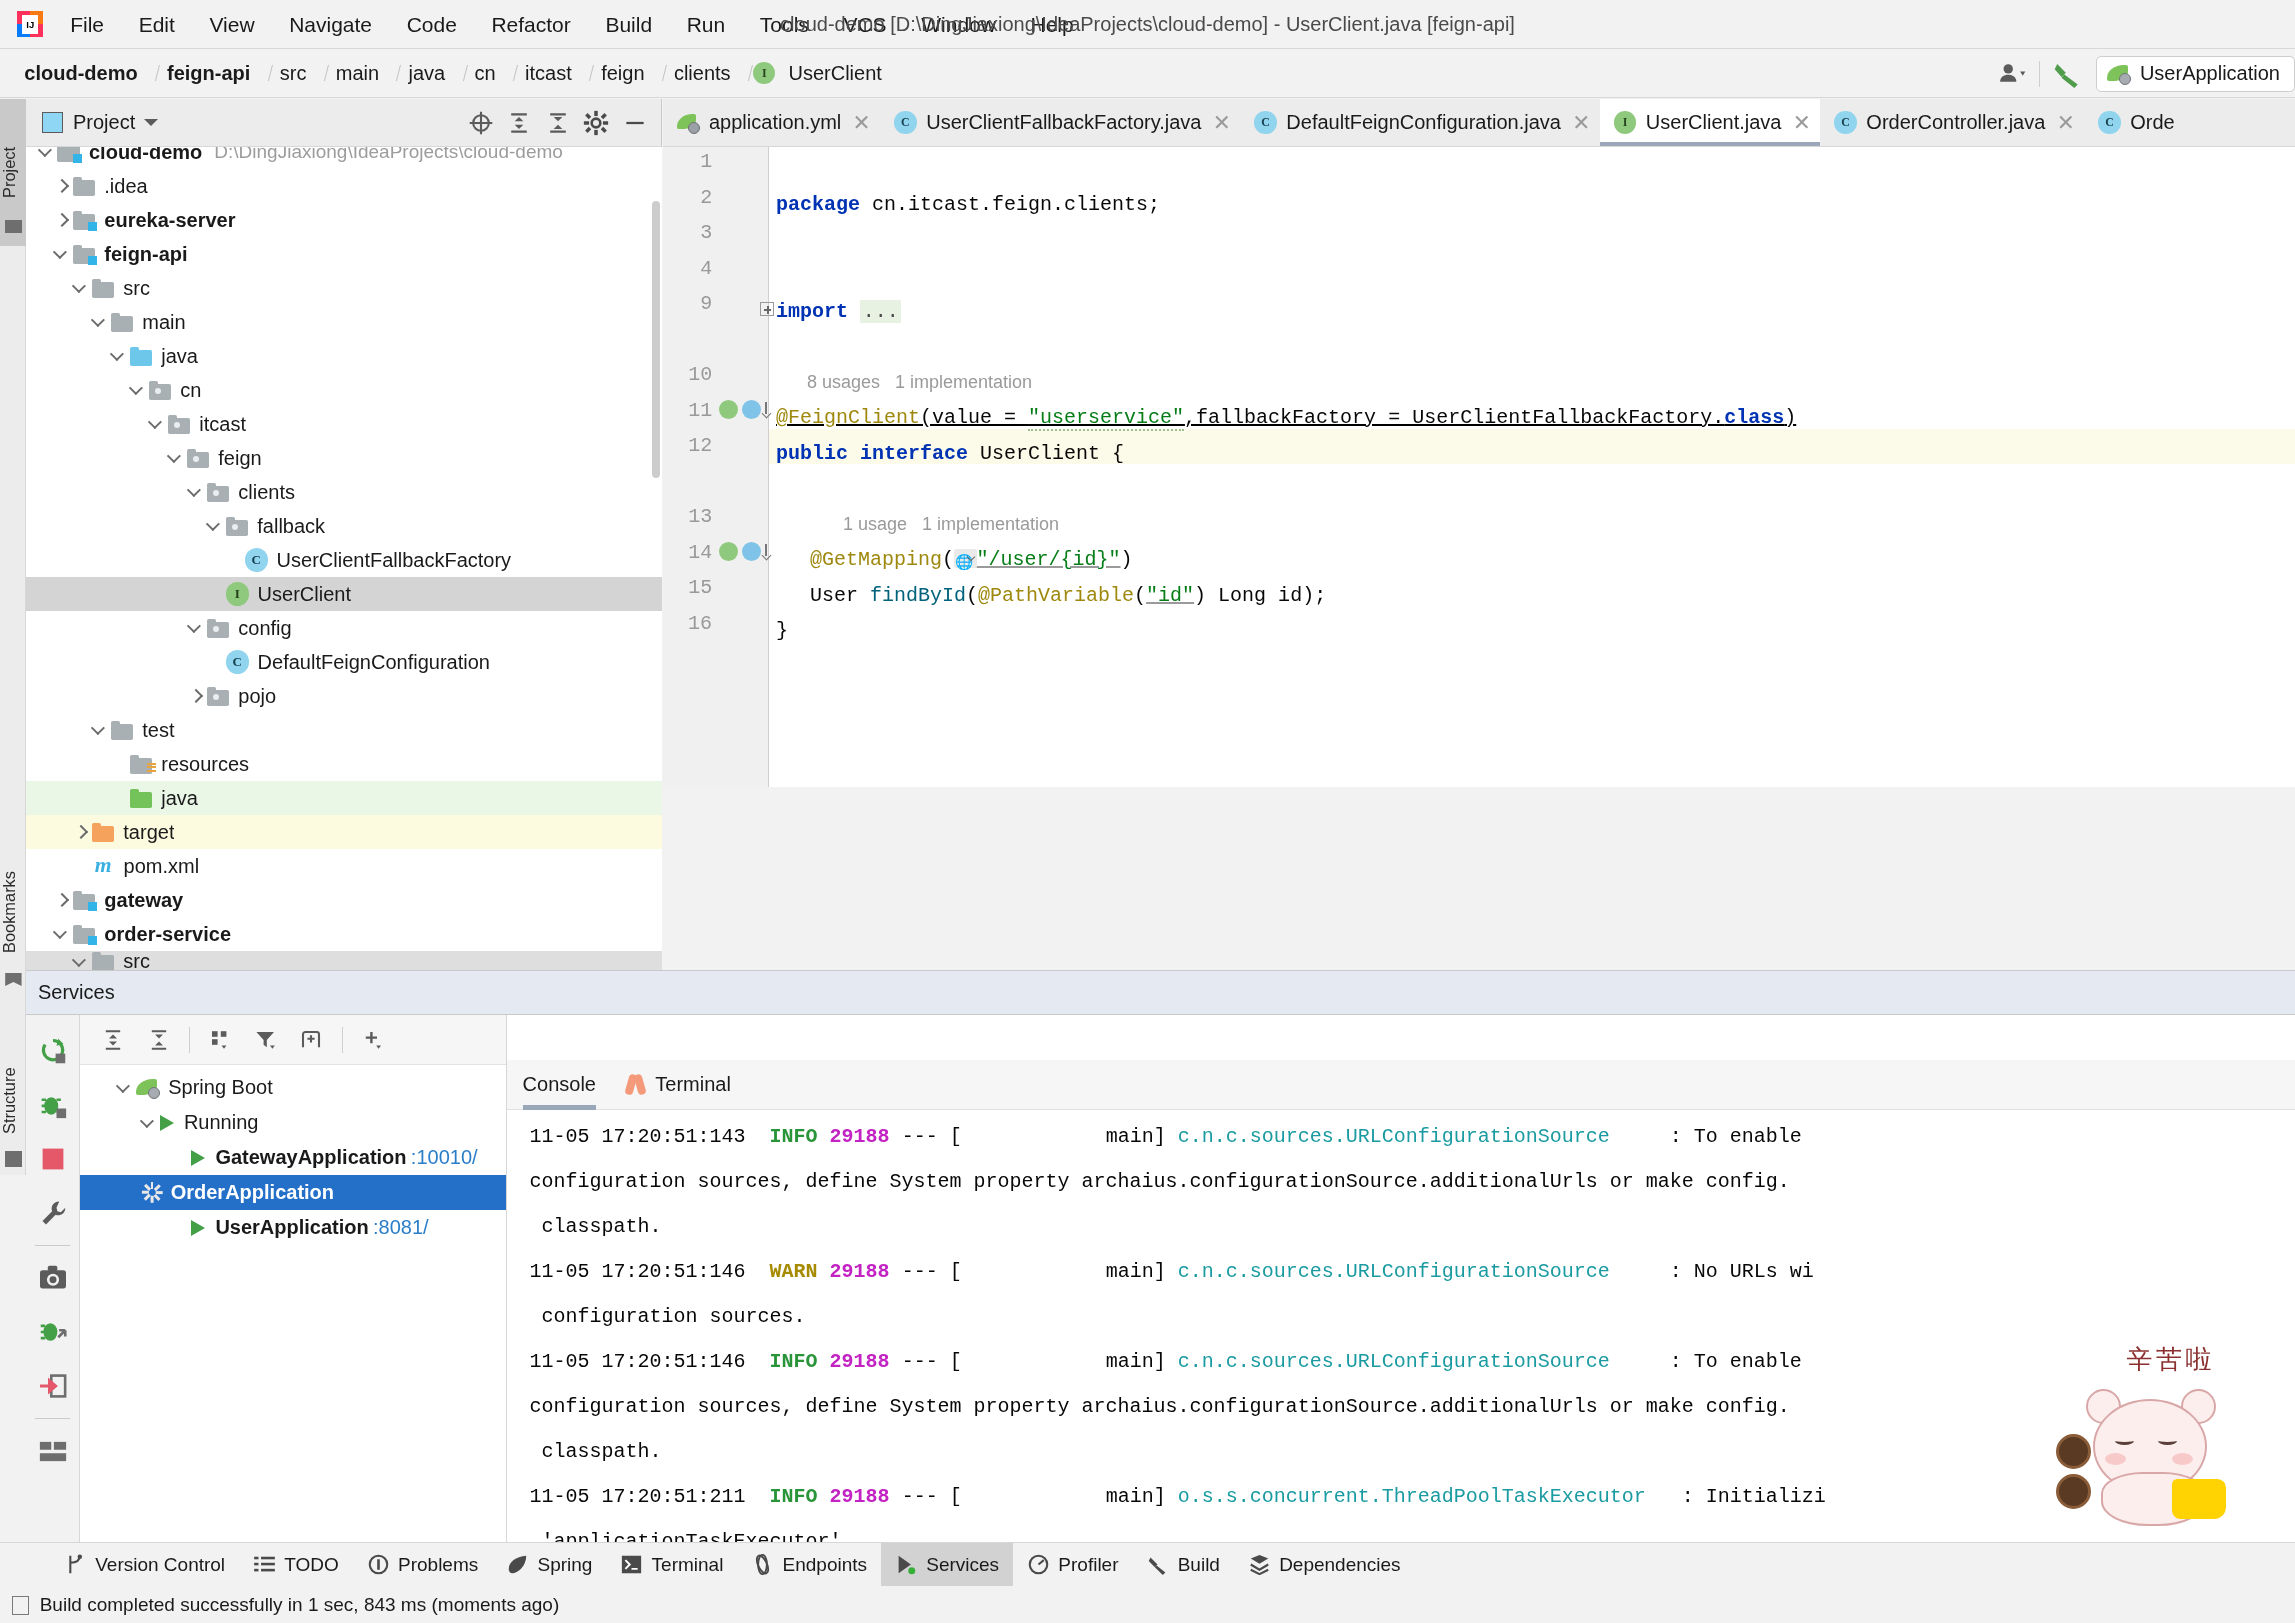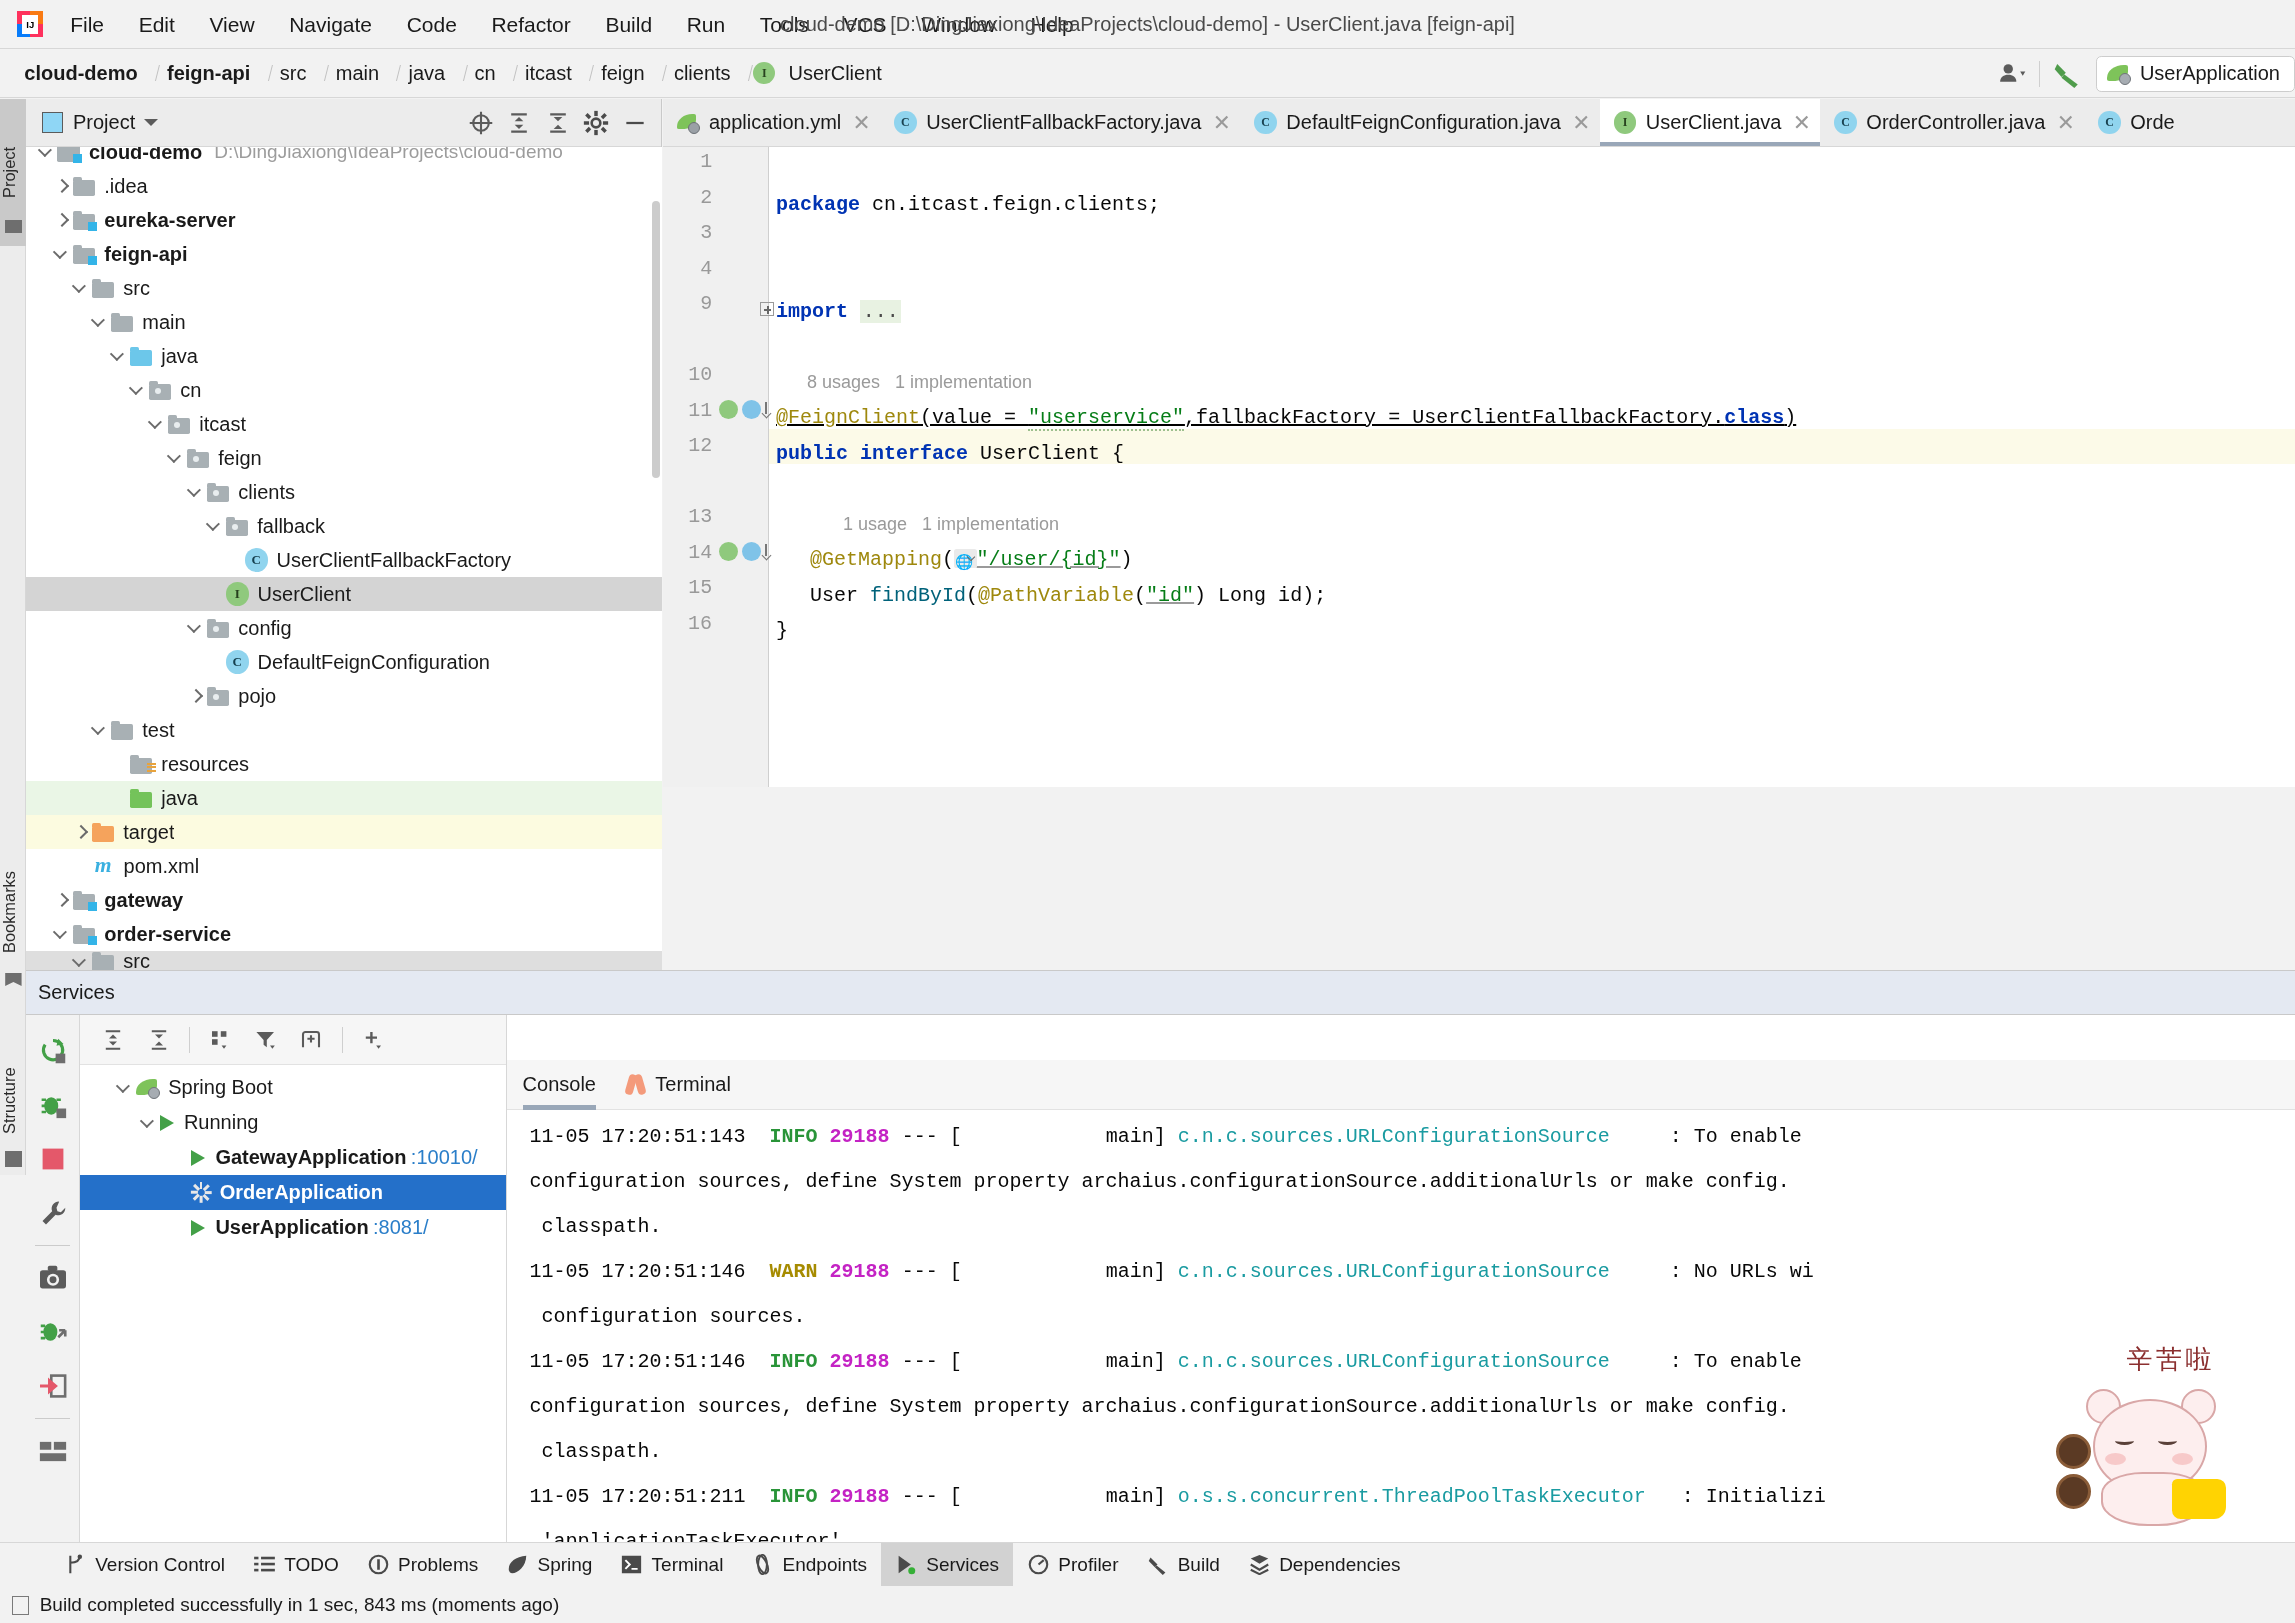--- a/index.html
+++ b/index.html
@@ -926,21 +926,21 @@
           <div class="srow" style="padding-left:57px;">
             <span class="arr d"></span>
             <span class="playtri"></span>
             <span class="nm reg">Running</span>
           </div>
           <div class="srow" style="padding-left:111px;">
             <span class="playtri"></span>
             <span class="nm">GatewayApplication</span>
             <span class="port">:10010/</span>
           </div>
-          <div class="srow sel" style="padding-left:110px;">
+          <div class="srow sel" style="padding-left:61px;">
             <span class="spinner">
               <i style="transform:rotate(0deg)"></i>
                 <i style="transform:rotate(45deg)"></i>
                 <i style="transform:rotate(90deg)"></i>
                 <i style="transform:rotate(135deg)"></i>
               <i style="transform:rotate(180deg)"></i>
                 <i style="transform:rotate(225deg)"></i>
                 <i style="transform:rotate(270deg)"></i>
                 <i style="transform:rotate(315deg)"></i>
             </span>

